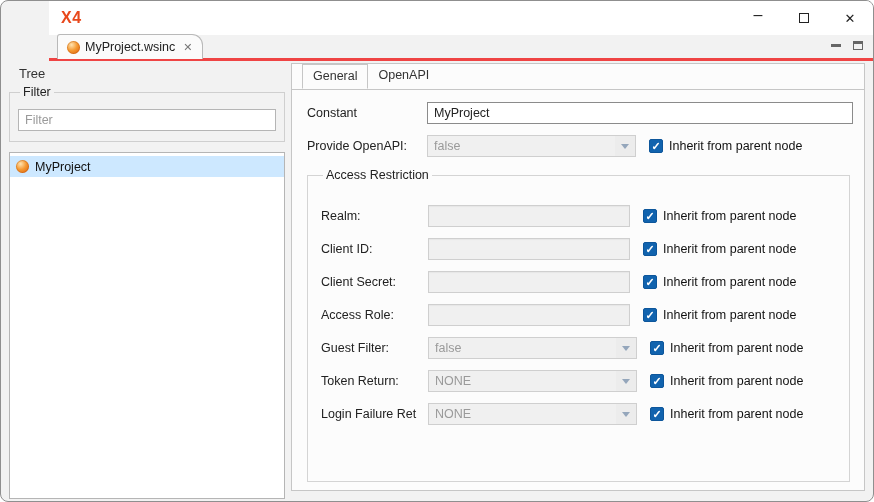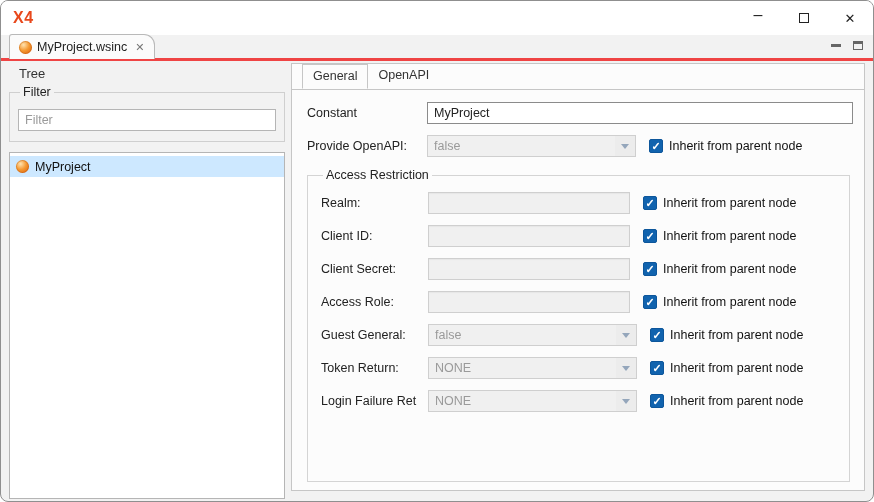--- a/index.html
+++ b/index.html
@@ -1,19 +1,19 @@
 <!DOCTYPE html>
 <html><head>
 <meta charset="utf-8">
 <style>
   html,body{width:874px;height:502px;margin:0;padding:0;overflow:hidden;background:#ffffff;
     font-family:"Liberation Sans", sans-serif;}
   *{box-sizing:border-box;}
 
-  .window{position:absolute;inset:0;border:1px solid #8f8f8f;border-radius:8px;overflow:hidden;background:#f2f2f2;}
+  .window{position:absolute;inset:0;border:1px solid #8f8f8f;border-radius:8px;overflow:hidden;background:#f2f2f2;padding-left:48px;}
 
   
   .titlebar{height:34px;background:#ffffff;display:flex;align-items:center;}
   .logo{margin-left:12px;color:#e8481c;font-weight:700;font-size:16px;letter-spacing:0.5px;}
   .win-controls{margin-left:auto;display:flex;height:100%;}
   .win-btn{width:46px;height:100%;display:flex;align-items:center;justify-content:center;color:#222;}
   .win-min{font-size:16px;padding-bottom:6px;}
   .win-max-box{width:10px;height:10px;border:1px solid #222;}
   .win-close{font-size:13px;}
 
@@ -66,21 +66,21 @@
   .combo{width:209px;height:22px;border:1px solid #cfcfcf;background:#f0f0f0;display:flex;align-items:center;}
   .cval{flex:1;padding-left:6px;font-size:12.5px;color:#9a9a9a;}
   .arrow-zone{width:20px;height:100%;display:flex;align-items:center;justify-content:center;background:#ececec;}
   .arrow-zone::after{content:"";border-left:4px solid transparent;border-right:4px solid transparent;
     border-top:5px solid #94a6bb;}
   .inherit{display:flex;align-items:center;gap:6px;margin-left:13px;font-size:12.5px;color:#111;justify-content:center;}
   .chk{width:14px;height:14px;background:#1163ae;border:1px solid #0d569b;border-radius:2px;color:#fff;
     font-size:11px;line-height:12px;text-align:center;font-weight:bold;flex-shrink:0;}
   .chk::after{content:"✓";}
   .access-group{flex:1;border:1px solid #d4d4d4;margin-right:6px;padding:7px 0 0 13px;}
-  .access-group .form-row:first-of-type{margin-top:3px;}
+  .access-group .form-row:first-of-type{margin-top:16px;}
 </style>
 </head>
 <body>
 
 <div class="window">
 
   <div class="titlebar">
     <span class="logo">X4</span>
     <div class="win-controls">
       <div class="win-btn win-min">–</div>
@@ -179,21 +179,21 @@
           <div class="form-row">
             <span class="glabel">Access Role:</span>
             <div class="dis-input"></div>
             <span class="inherit">
               <span class="chk"></span>
               <span>Inherit from parent node</span>
             </span>
           </div>
 
           <div class="form-row">
-            <span class="glabel">Guest General:</span>
+            <span class="glabel">Guest Filter:</span>
             <div class="combo">
               <span class="cval">false</span>
               <span class="arrow-zone"></span>
             </div>
             <span class="inherit">
               <span class="chk"></span>
               <span>Inherit from parent node</span>
             </span>
           </div>
 

